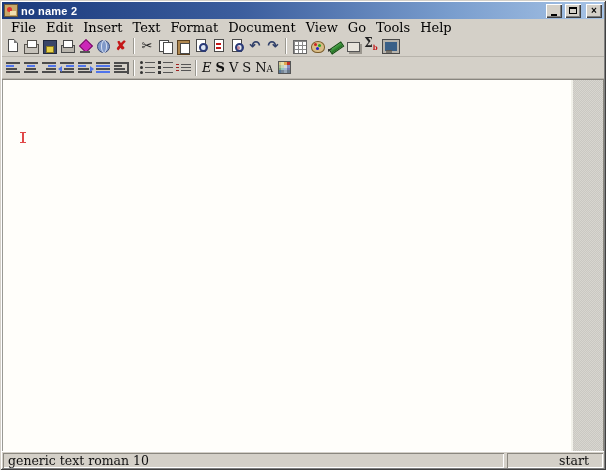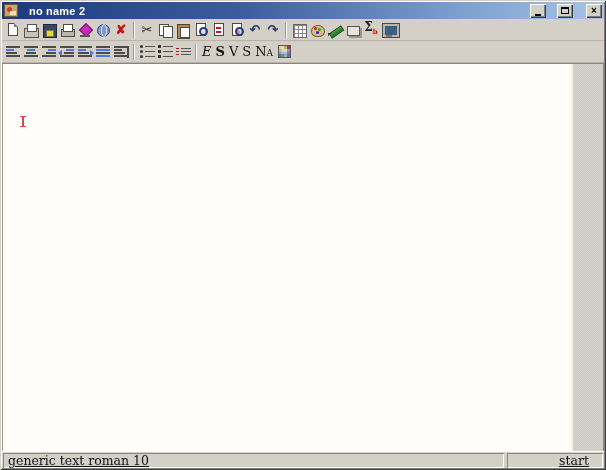--- a/index.html
+++ b/index.html
@@ -12,21 +12,21 @@
     box-shadow: inset 1px 1px 0 #d4d0c8, inset -1px -1px 0 #404040,
                 inset 2px 2px 0 #ffffff, inset -2px -2px 0 #808080;
     padding:2px;
     display:flex; flex-direction:column;
   }
 
   
   .titlebar {
     height:17px; flex:0 0 17px;
     background:linear-gradient(90deg,#1a3a7c 0%,#3c5e9e 40%,#7a9ece 75%,#a8c4e6 100%);
-    display:flex; align-items:center; padding:0 2px; gap:11px;
+    display:flex; align-items:center; padding:0 2px; gap:3px;
   }
   .app-icon { width:14px; height:13px; background:#c8a868; border:1px solid #6a5838;
     position:relative; flex:0 0 14px; }
   .app-icon::before { content:""; position:absolute; left:2px; top:2px; width:5px; height:5px;
     background:#e03030; border-radius:50%; }
   .app-icon::after { content:""; position:absolute; right:1px; bottom:1px; width:6px; height:4px;
     background:#f0e0b0; }
   .title-text { color:#fff; font-size:11px; font-weight:bold; letter-spacing:0.2px;
     flex:1; white-space:nowrap; overflow:hidden; }
   .winbtn {
@@ -165,21 +165,21 @@
     background:conic-gradient(#d8d6d0 25%, #cac8c2 0 50%, #d8d6d0 0 75%, #cac8c2 0);
     background-size:2px 2px;
     border-left:2px solid #f2f1ea; border-right:1px solid #8a877f;
   }
 
   
   .statusbar { height:17px; flex:0 0 17px; display:flex; gap:3px; padding:1px 1px 0 1px;
     border-top:1px solid #fff; background:#d4d0c8; }
   .status-panel { box-shadow:inset 1px 1px 0 #8a877f, inset -1px -1px 0 #fff;
     font-family:"DejaVu Serif","Liberation Serif",serif; font-size:12.5px; color:#111;
-    display:flex; align-items:center;text-decoration:underline; }
+    display:flex; align-items:center; }
   .status-left { flex:1; padding-left:5px; }
   .status-right { flex:0 0 96px; justify-content:flex-end; padding-right:14px; }
 </style>
 </head>
 <body>
 
 <div class="window">
 
   <div class="titlebar">
     <span class="app-icon"></span>
@@ -188,20 +188,32 @@
         <span class="glyph-min"></span>
       </span>
     <span class="winbtn">
         <span class="glyph-max"></span>
       </span>
     <span class="winbtn close">
         <span>×</span>
       </span>
   </div>
 
+  <div class="menubar">
+    <span class="menu-item">File</span>
+    <span class="menu-item">Edit</span>
+    <span class="menu-item">Insert</span>
+    <span class="menu-item">Text</span>
+    <span class="menu-item">Format</span>
+    <span class="menu-item">Document</span>
+    <span class="menu-item">View</span>
+    <span class="menu-item">Go</span>
+    <span class="menu-item">Tools</span>
+    <span class="menu-item">Help</span>
+  </div>
 
   <div class="toolbar">
     <span class="tb-btn">
         <span class="ico i-new">
           <span class="pg"></span>
         </span>
       </span>
     <span class="tb-btn">
         <span class="ico i-open"></span>
       </span>

